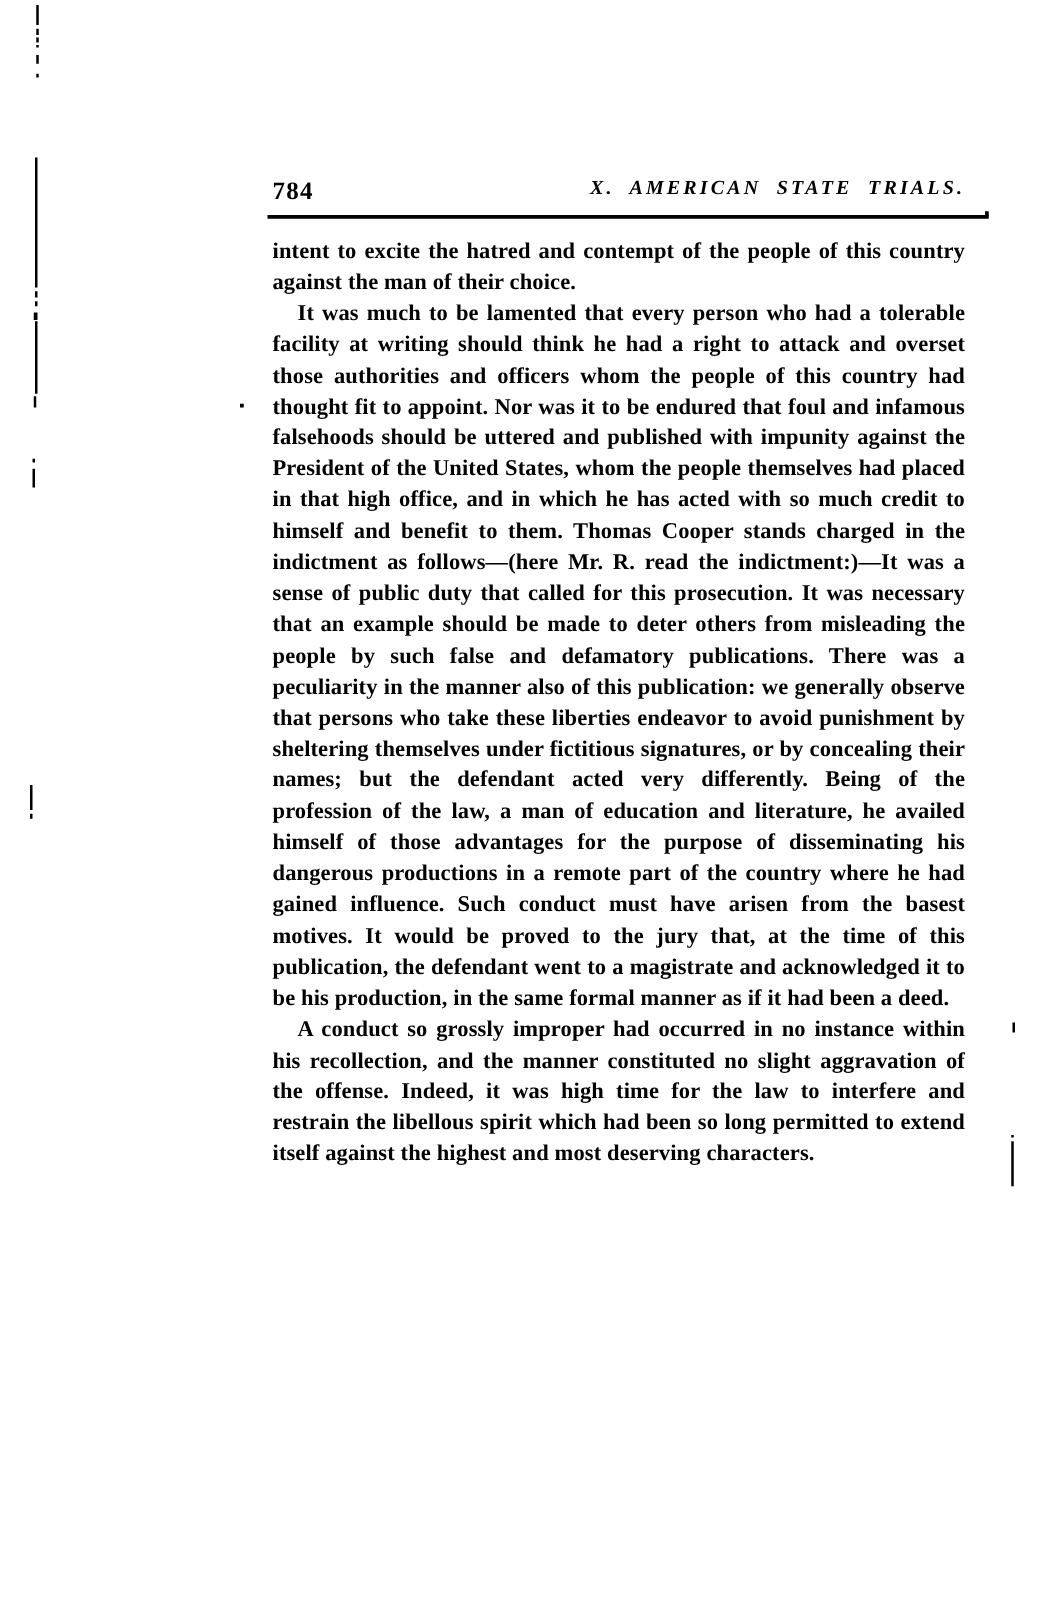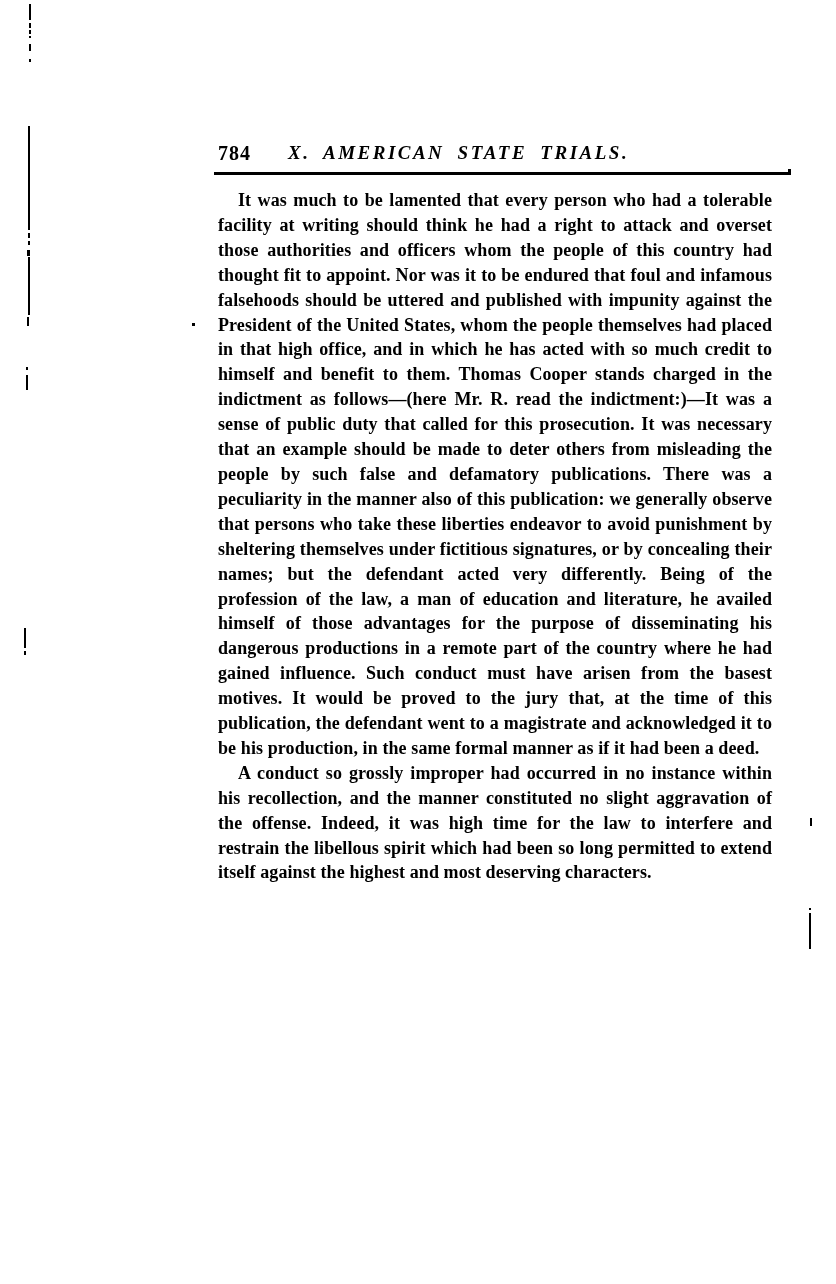--- a/index.html
+++ b/index.html
@@ -30,22 +30,22 @@
     top: 0;
     font-size: 20px;
     font-weight: 700;
     letter-spacing: 1px;
   }
   .head-title {
     position: absolute;
     left: 70px;
     right: 0;
     top: 0;
-    text-align: left;
-    font-size: 19px;
+    text-align: right;
+    font-size: 16px;
     font-weight: 700;
     font-style: italic;
     letter-spacing: 2.5px;
     word-spacing: 6px;
     white-space: nowrap;
   }
   .head-rule {
     position: absolute;
     top: 172px;
     left: 214px;
@@ -129,17 +129,18 @@
   <div class="mark" style="left:808px;top:1266px;width:2px;height:5px;"></div>
   <div class="mark" style="left:808px;top:1277px;width:2px;height:3px;"></div>
 
   <div class="running-head">
     <span class="page-num">784</span>
     <span class="head-title">X. AMERICAN STATE TRIALS.</span>
   </div>
   <div class="head-rule"></div>
 
   <div class="body-text">
+    <p class="no-indent">intent to excite the hatred and contempt of the people of this country against the man of their choice.</p>
     <p>It was much to be lamented that every person who had a tolerable facility at writing should think he had a right to attack and overset those authorities and officers whom the people of this country had thought fit to appoint. Nor was it to be endured that foul and infamous falsehoods should be uttered and published with impunity against the President of the United States, whom the people themselves had placed in that high office, and in which he has acted with so much credit to himself and benefit to them. Thomas Cooper stands charged in the indictment as follows—(here Mr. R. read the indictment:)—It was a sense of public duty that called for this prosecution. It was necessary that an example should be made to deter others from misleading the people by such false and defamatory publications. There was a peculiarity in the manner also of this publication: we generally observe that persons who take these liberties endeavor to avoid punishment by sheltering themselves under fictitious signatures, or by concealing their names; but the defendant acted very differently. Being of the profession of the law, a man of education and literature, he availed himself of those advantages for the purpose of disseminating his dangerous productions in a remote part of the country where he had gained influence. Such conduct must have arisen from the basest motives. It would be proved to the jury that, at the time of this publication, the defendant went to a magistrate and acknowledged it to be his production, in the same formal manner as if it had been a deed.</p>
     <p>A conduct so grossly improper had occurred in no instance within his recollection, and the manner constituted no slight aggravation of the offense. Indeed, it was high time for the law to interfere and restrain the libellous spirit which had been so long permitted to extend itself against the highest and most deserving characters.</p>
   </div>
 
 </div>
 
 </body></html>

